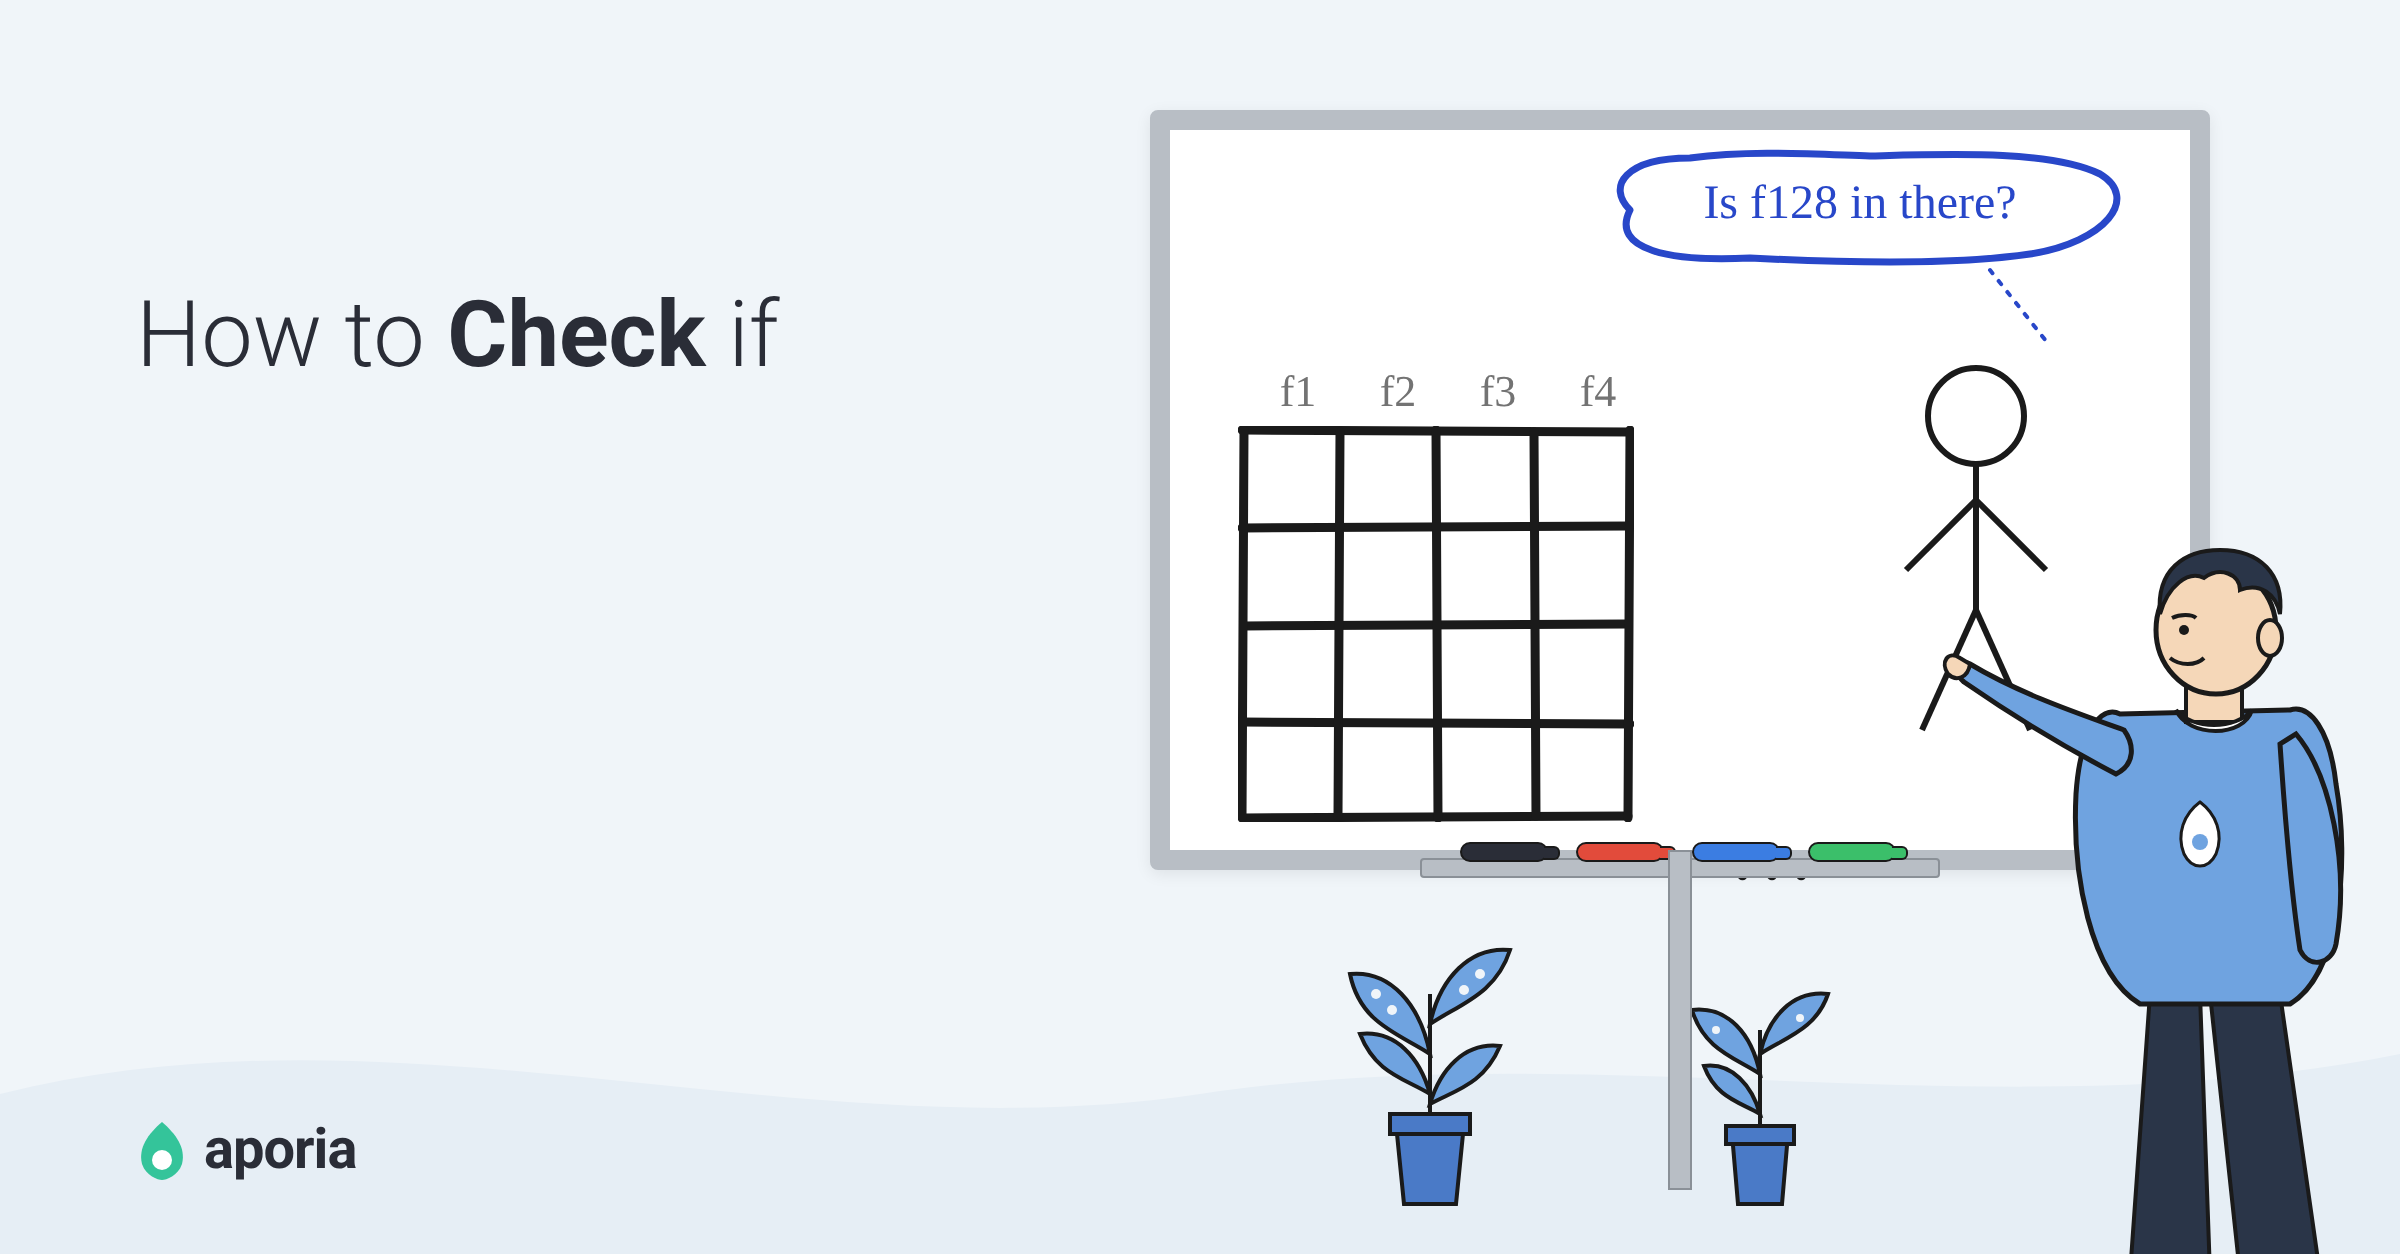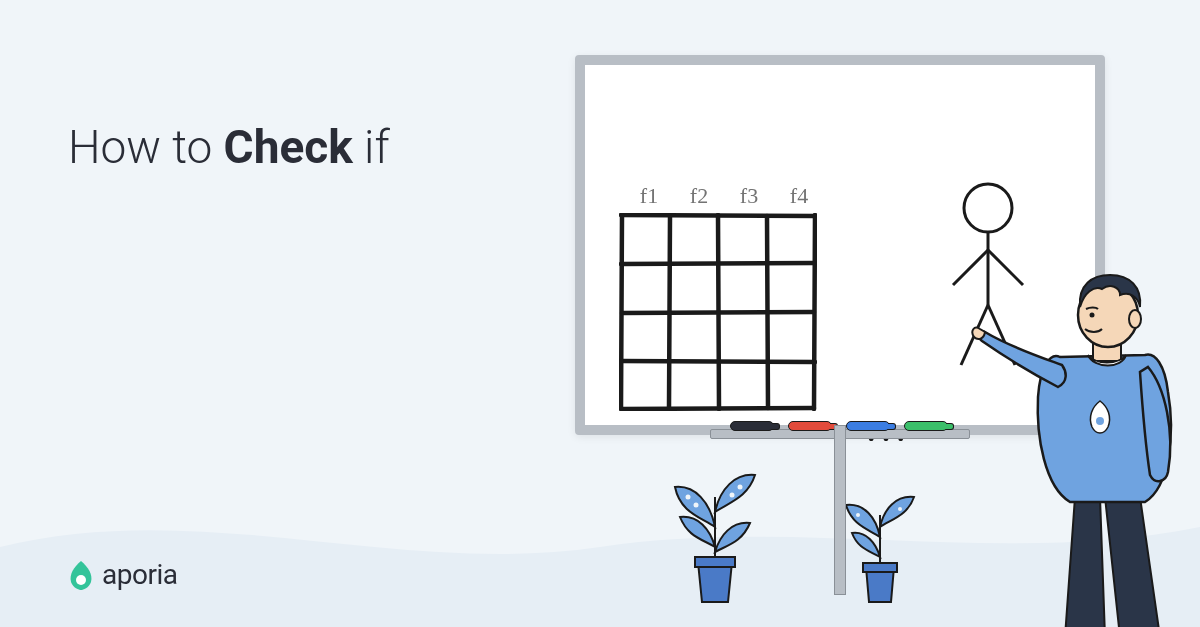--- a/index.html
+++ b/index.html
@@ -19,21 +19,21 @@
     left: 0;
     width: 100%;
     height: 140px;
     z-index: 0;
   }
 
   
   .title {
     position: absolute;
     left: 68px;
-    top: 116px;
+    top: 137px;
     font-size: 46px;
     line-height: 1.35;
     color: #2a2d37;
     font-weight: 300;
     z-index: 2;
   }
   .title .bold { font-weight: 700; }
 
   
   .logo {
@@ -44,21 +44,21 @@
     align-items: center;
     gap: 8px;
     z-index: 3;
   }
   .logo-icon {
     width: 26px;
     height: 30px;
   }
   .logo-text {
     font-size: 28px;
-    font-weight: 400;
+    font-weight: 700;
     color: #2a2d37;
     letter-spacing: -0.5px;
   }
 
   
   .whiteboard {
     position: absolute;
     right: 95px;
     top: 55px;
     width: 530px;
@@ -225,20 +225,28 @@
 <div class="title">
   <div>
     <span>How to </span><span class="bold">Check</span><span> if</span>
   </div>
 </div>
 
 <div class="whiteboard">
   <div class="board-frame">
     <div class="board-inner">
 
+      <div class="bubble">
+        <svg viewBox="0 0 270 65">
+          <path d="M20,32 C8,20 18,6 50,6 C80,2 110,4 140,5 C180,4 230,2 255,14 C275,26 258,48 220,54 C180,60 120,58 80,56 C40,58 10,52 20,32 Z" fill="none" stroke="#2847c9" stroke-width="3.5" stroke-linejoin="round"></path>
+
+          <line x1="200" y1="62" x2="230" y2="100" stroke="#2847c9" stroke-width="2" stroke-dasharray="2 5" stroke-linecap="round"></line>
+        </svg>
+        <div class="bubble-text">Is f128 in there?</div>
+      </div>
 
       <svg class="stick" viewBox="0 0 90 190">
         <circle cx="45" cy="28" r="24" fill="none" stroke="#1a1a1a" stroke-width="3"></circle>
         <line x1="45" y1="52" x2="45" y2="125" stroke="#1a1a1a" stroke-width="3"></line>
         <line x1="45" y1="70" x2="10" y2="105" stroke="#1a1a1a" stroke-width="3"></line>
         <line x1="45" y1="70" x2="80" y2="105" stroke="#1a1a1a" stroke-width="3"></line>
         <line x1="45" y1="125" x2="18" y2="185" stroke="#1a1a1a" stroke-width="3"></line>
         <line x1="45" y1="125" x2="72" y2="185" stroke="#1a1a1a" stroke-width="3"></line>
       </svg>
 

